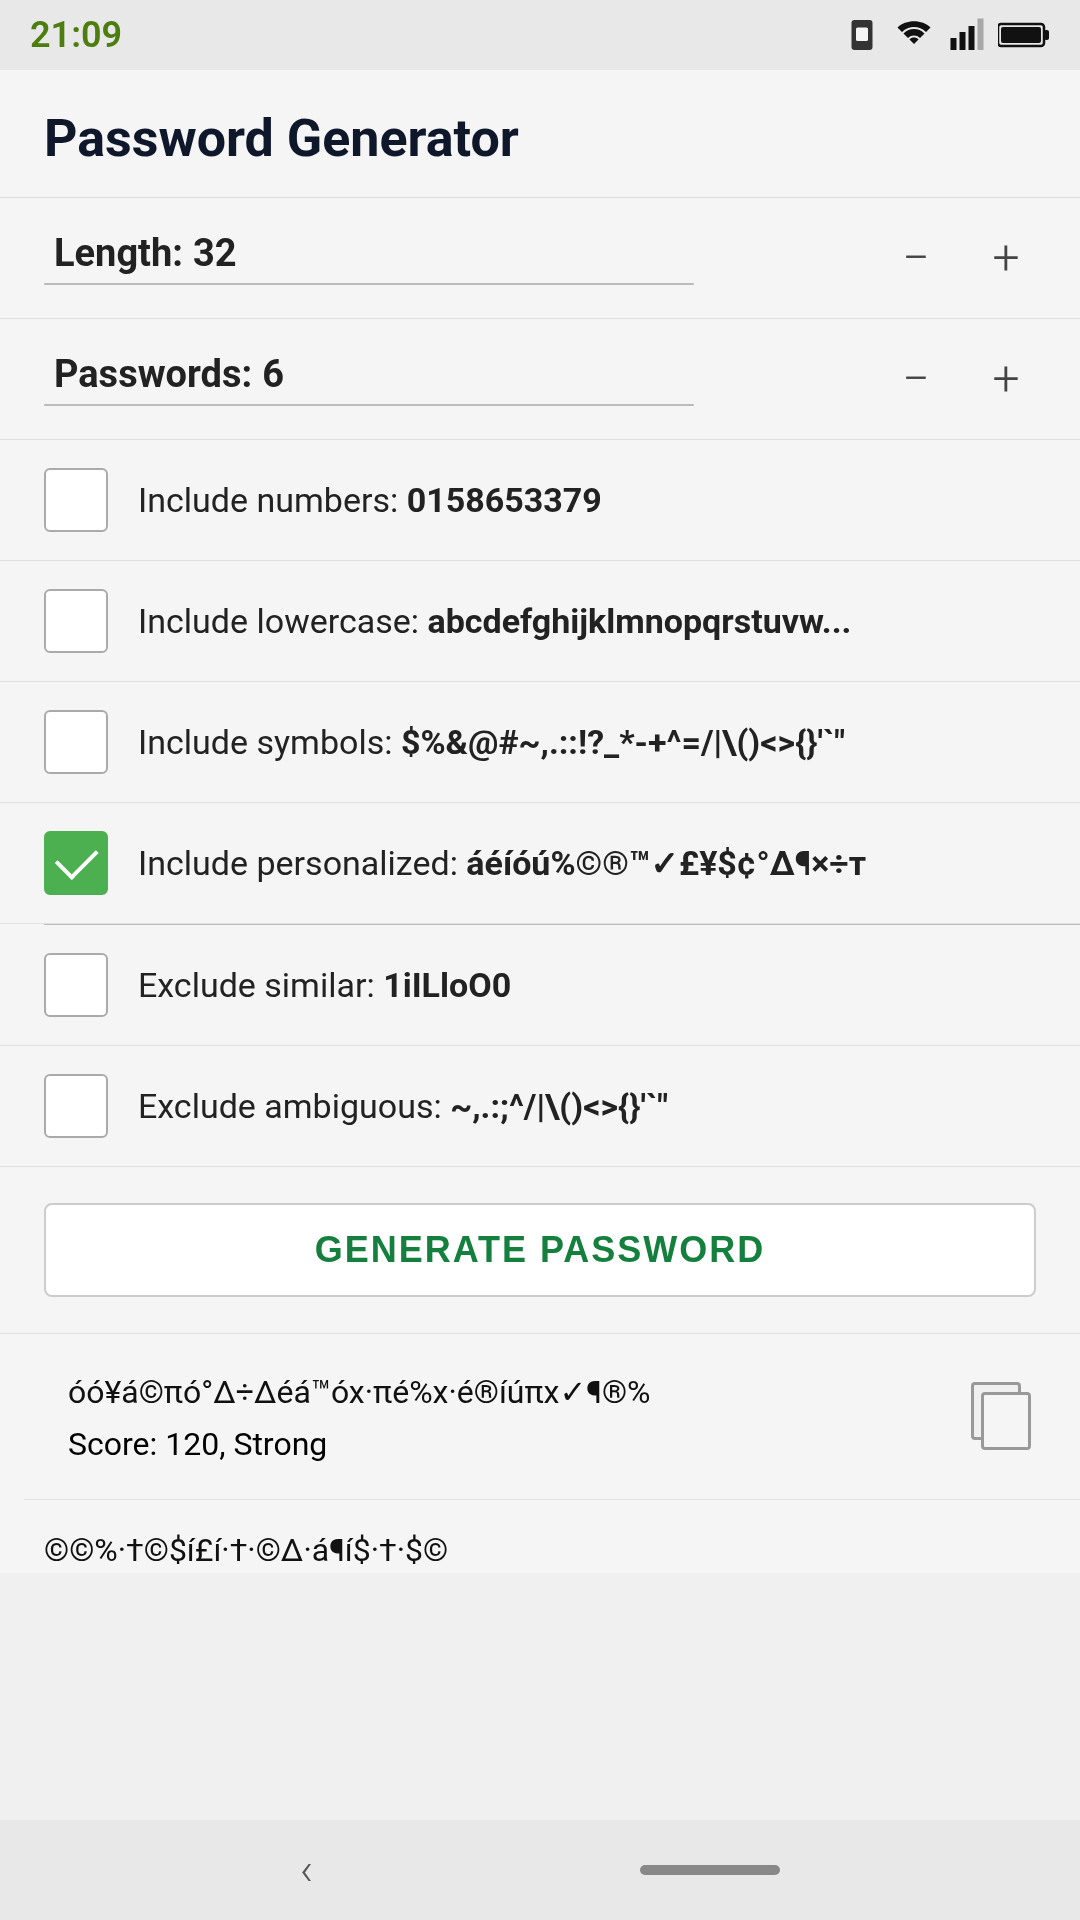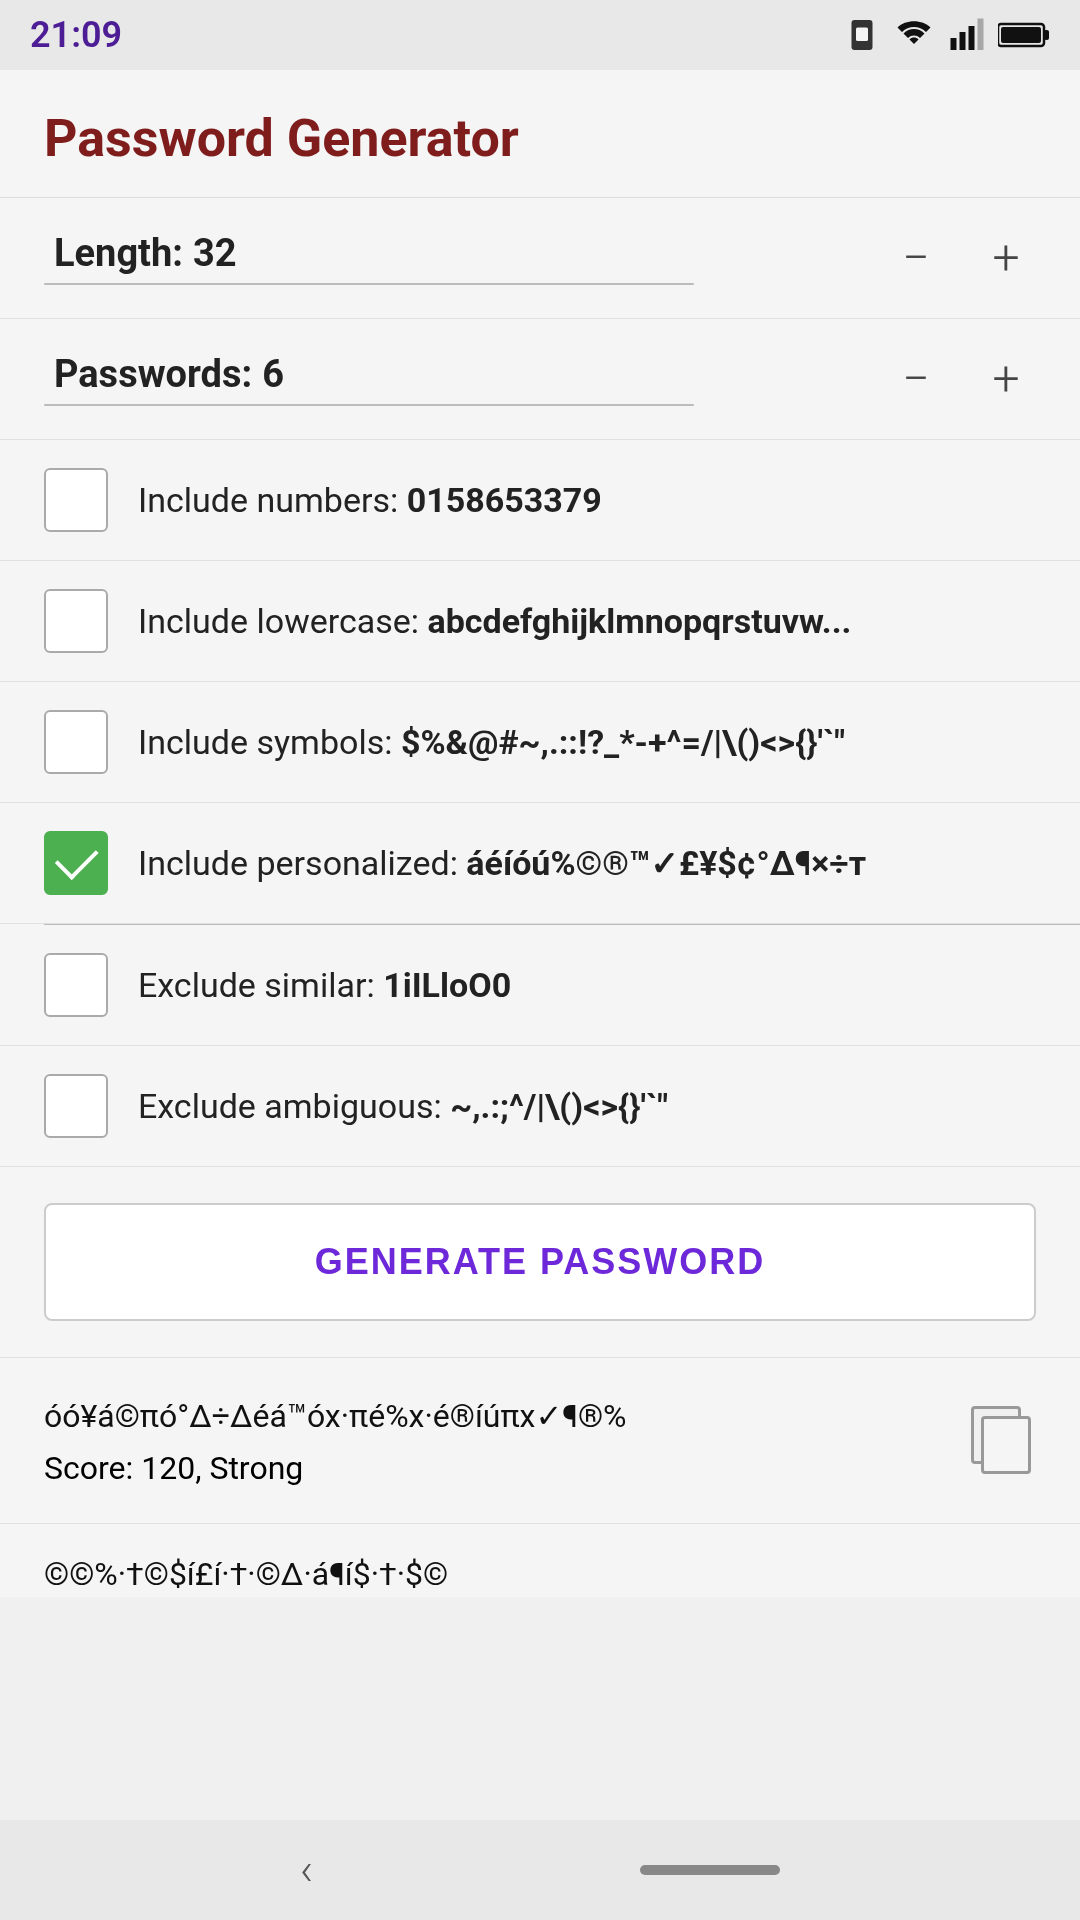--- a/index.html
+++ b/index.html
@@ -18,41 +18,41 @@
       background: #e8e8e8;
       height: 70px;
       display: flex;
       align-items: center;
       justify-content: space-between;
       padding: 0 30px;
     }
     .status-time {
       font-size: 36px;
       font-weight: 600;
-      color: #4c1d95;
+      color: #4d7c0f;
     }
     .status-icons {
       display: flex;
       align-items: center;
       gap: 12px;
     }
     .status-icons svg {
       fill: #111;
     }
 
     
     .header {
       background: #f5f5f5;
       padding: 38px 44px 28px 44px;
       border-bottom: 1px solid #ddd;
     }
     .header-title {
       font-size: 52px;
       font-weight: 700;
-      color: #7f1d1d;
+      color: #0f172a;
     }
 
     
     .main {
       background: #f5f5f5;
       padding: 0;
     }
 
     
     .control-row {
@@ -156,42 +156,43 @@
     }
 
     
     .generate-section {
       padding: 36px 44px;
       background: #f5f5f5;
       border-bottom: 1px solid #e0e0e0;
     }
     .generate-btn {
       width: 100%;
-      padding: 36px 0;
+      padding: 24px 0;
       border: 2px solid #ccc;
       border-radius: 8px;
       background: #fff;
-      color: #6d28d9;
+      color: #15803d;
       font-size: 36px;
       font-weight: 700;
       letter-spacing: 2px;
       cursor: pointer;
       text-align: center;
     }
 
     
     .results-section {
       background: #f5f5f5;
     }
     .result-row {
       padding: 36px 44px;
       border-bottom: 1px solid #e0e0e0;
       display: flex;
       align-items: center;
       gap: 20px;
+      margin-left: 24px;
     }
     .result-content {
       flex: 1;
       min-width: 0;
     }
     .result-password {
       font-size: 32px;
       color: #111;
       word-break: break-all;
       line-height: 1.4;

